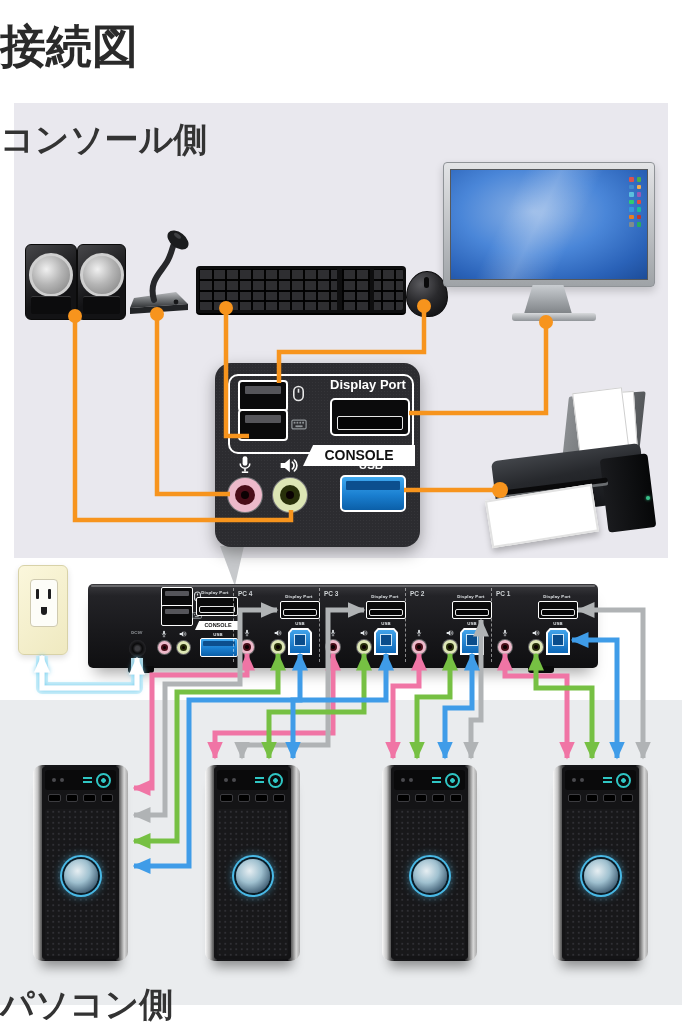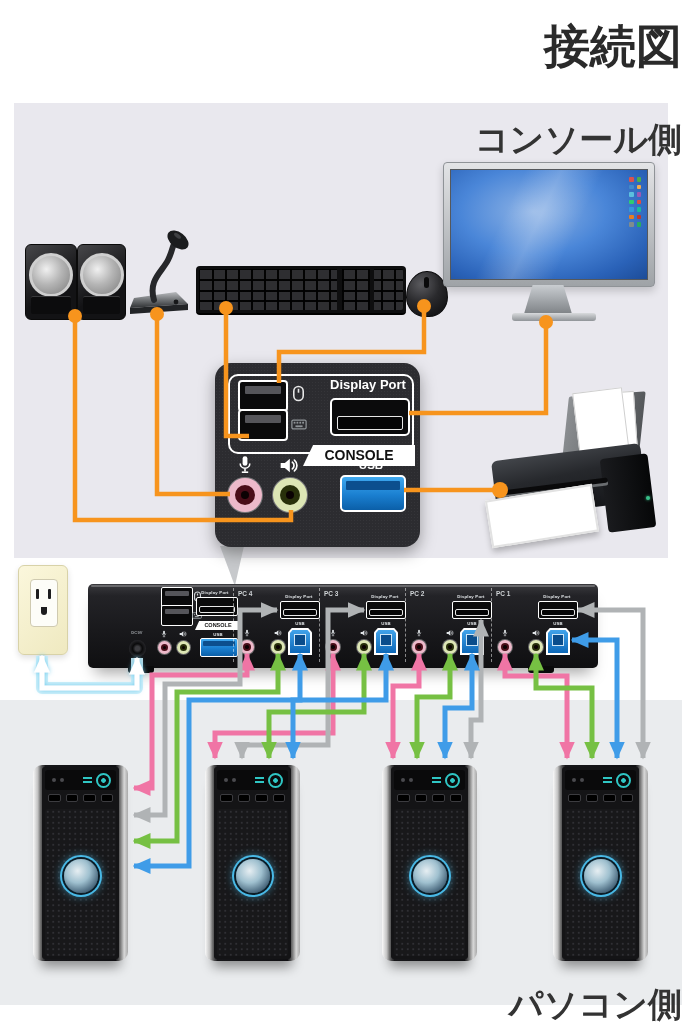--- a/index.html
+++ b/index.html
@@ -1,19 +1,19 @@
 <!DOCTYPE html>
 <html><head>
 <meta charset="utf-8">
 <style>
   html,body{margin:0;padding:0;background:#fff}
   .page{position:relative;width:682px;height:1024px;background:#fff;overflow:hidden;
         font-family:"Liberation Sans","DejaVu Sans",sans-serif}
   .abs{position:absolute}
-  .sect-title{position:absolute;left:0;right:0;text-align:right;font-weight:700;color:#333}
+  .sect-title{position:absolute;left:0;right:0;text-align:left;font-weight:700;color:#333}
   
   .bg-console{left:14px;top:103px;width:654px;height:455px;background:#e9e8ee}
   .bg-pc{left:0;top:700px;width:682px;height:305px;background:#eaecee}
   
   .panel{left:215px;top:363px;width:205px;height:184px;background:#2c2c30;border-radius:16px;
          box-shadow:0 6px 16px rgba(0,0,0,.35);
          background-image:radial-gradient(rgba(255,255,255,.045) 1px,transparent 1px);background-size:3px 3px}
   .panel-border{position:absolute;left:13px;top:11px;width:182px;height:76px;border:2.5px solid #fff;border-radius:10px}
   .callout{left:220px;top:546px;width:24px;height:40px;background:#c7c9cc;clip-path:polygon(0 0,100% 0,62% 100%)}
   

